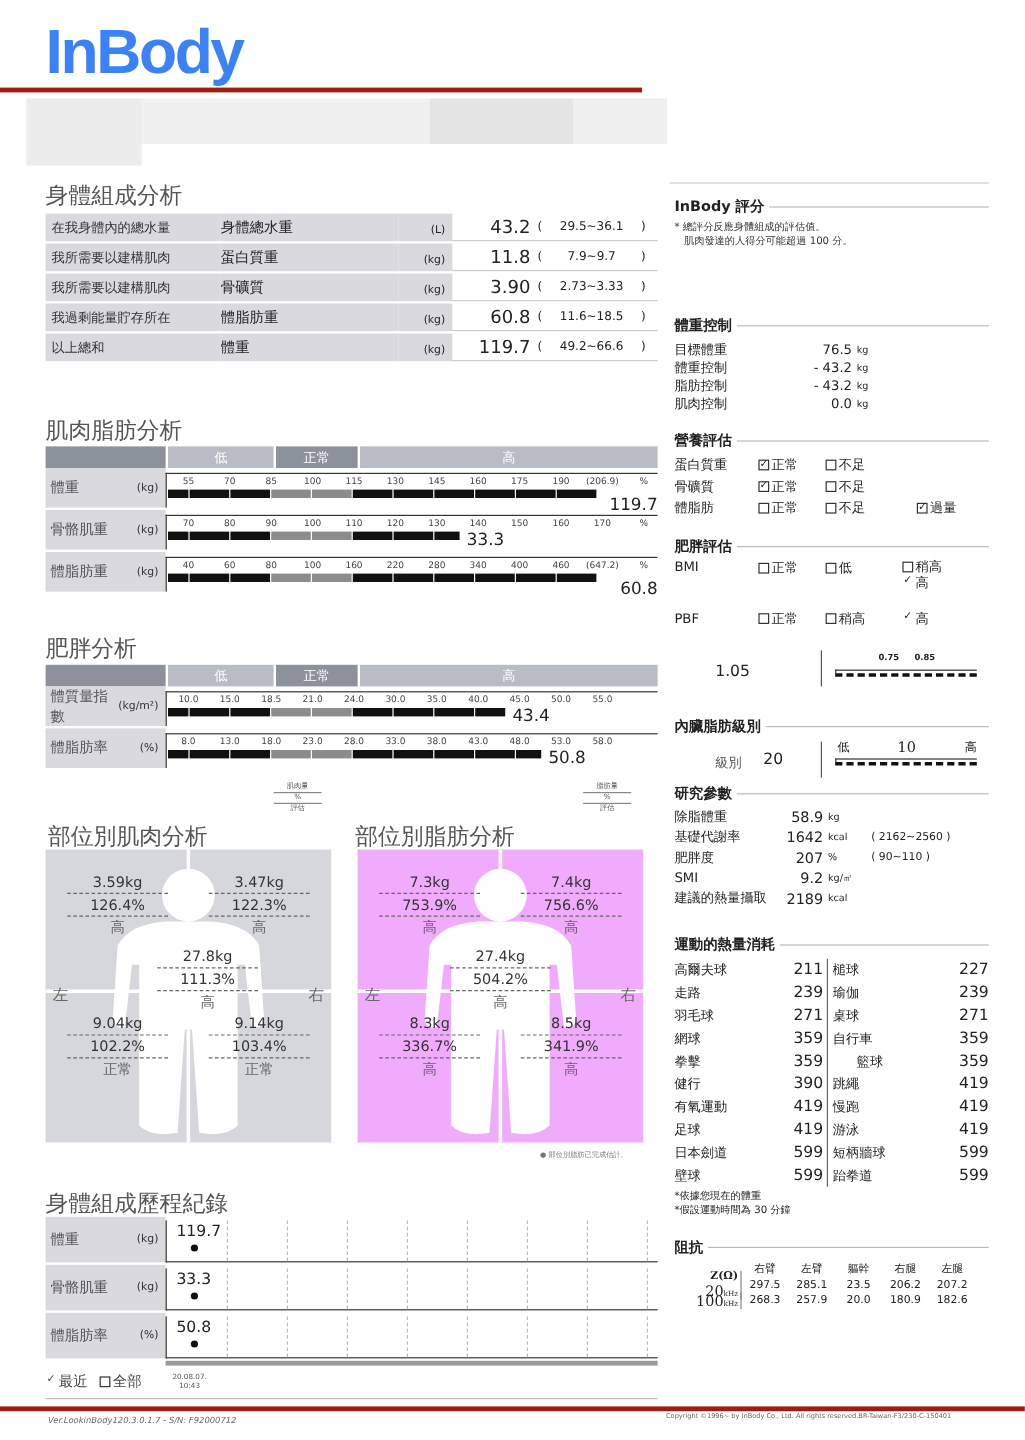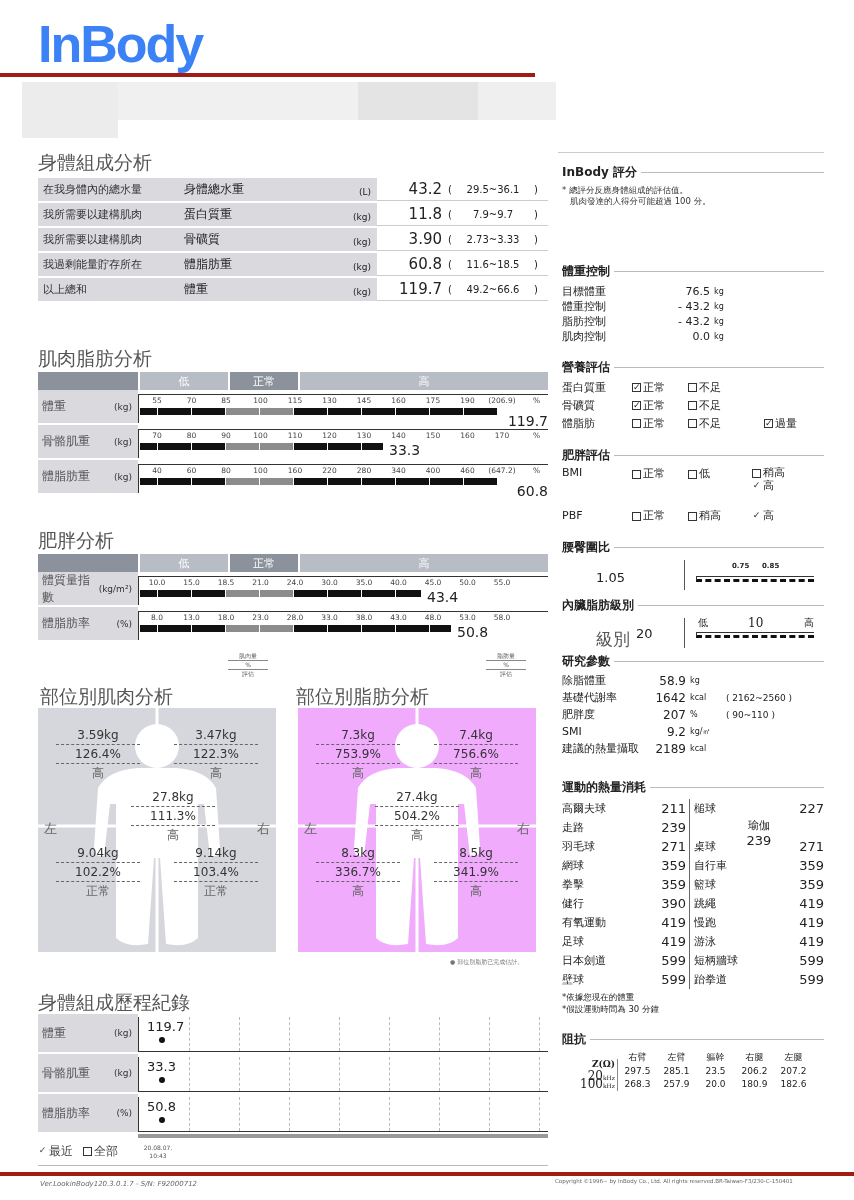--- a/index.html
+++ b/index.html
@@ -559,38 +559,35 @@
   </div>
   <div class="kv" style="margin-top:6px">
     <span style="width:70px">PBF</span>
     <span style="width:56px"><span class="chk"></span><span>正常</span></span>
     <span style="width:64px"><span class="chk"></span><span>稍高</span></span>
     <span><span class="chk" style="border:none">✓</span><span>高</span></span>
   </div>
 </div>
 
 <div class="abs rt" style="top:538px">
-  <div class="rt-sec">
-      <span>腰臀圍比</span>
-    </div>
   <div style="position:relative;height:40px">
     <span class="abs" style="left:34px;top:14px;font-size:13px">1.05</span>
     <div class="abs" style="left:122px;top:4px;height:30px;border-left:1px solid #555"></div>
     <span class="abs" style="left:170px;top:6px;font-size:7px;font-weight:bold">0.75</span>
     <span class="abs" style="left:200px;top:6px;font-size:7px;font-weight:bold">0.85</span>
     <div class="abs" style="left:134px;top:20px;width:118px;height:6px;border-left:1px solid #333;border-top:1px solid #333;border-bottom:3px dashed #111"></div>
   </div>
 </div>
 
 <div class="abs rt" style="top:596px">
   <div class="rt-sec">
       <span>內臟脂肪級別</span>
     </div>
   <div style="position:relative;height:40px">
-    <span class="abs" style="left:34px;top:14px;font-size:17px;color:#555">級別</span>
+    <span class="abs" style="left:34px;top:14px;font-size:11px;color:#555">級別</span>
     <span class="abs" style="left:74px;top:12px;font-size:13px">20</span>
     <div class="abs" style="left:122px;top:4px;height:30px;border-left:1px solid #555"></div>
     <span class="abs" style="left:136px;top:2px;font-size:10px;font-family:'DejaVu Serif',serif">低</span>
     <span class="abs" style="left:186px;top:2px;font-size:12px;font-family:'DejaVu Serif',serif">10</span>
     <span class="abs" style="left:242px;top:2px;font-size:10px;font-family:'DejaVu Serif',serif">高</span>
     <div class="abs" style="left:134px;top:18px;width:118px;height:6px;border-left:1px solid #333;border-top:1px solid #333;border-bottom:3px dashed #111"></div>
   </div>
 </div>
 
 <div class="abs rt" style="top:652px">
@@ -676,33 +673,33 @@
         <div class="kv" style="height: 19px; justify-content: space-between; font-size: 11px;">
           <span>壁球</span>
           <span style="font-size:13px">599</span>
         </div>
       </div>
     <div id="exR" style="flex:1;padding-left:4px">
         <div class="kv" style="height: 19px; justify-content: space-between; font-size: 11px;">
           <span>槌球</span>
           <span style="font-size:13px">227</span>
         </div>
-        <div class="kv" style="height: 19px; justify-content: space-between; font-size: 11px; flex-direction: column;">
+        <div class="kv" style="height: 19px; justify-content: space-between; font-size: 11px;">
           <span>瑜伽</span>
           <span style="font-size:13px">239</span>
         </div>
         <div class="kv" style="height: 19px; justify-content: space-between; font-size: 11px;">
           <span>桌球</span>
           <span style="font-size:13px">271</span>
         </div>
         <div class="kv" style="height: 19px; justify-content: space-between; font-size: 11px;">
           <span>自行車</span>
           <span style="font-size:13px">359</span>
         </div>
-        <div class="kv" style="height: 19px; justify-content: space-between; font-size: 11px;">
+        <div class="kv" style="height: 19px; justify-content: space-between; font-size: 11px; margin-left: 20px;">
           <span>籃球</span>
           <span style="font-size:13px">359</span>
         </div>
         <div class="kv" style="height: 19px; justify-content: space-between; font-size: 11px;">
           <span>跳繩</span>
           <span style="font-size:13px">419</span>
         </div>
         <div class="kv" style="height: 19px; justify-content: space-between; font-size: 11px;">
           <span>慢跑</span>
           <span style="font-size:13px">419</span>

